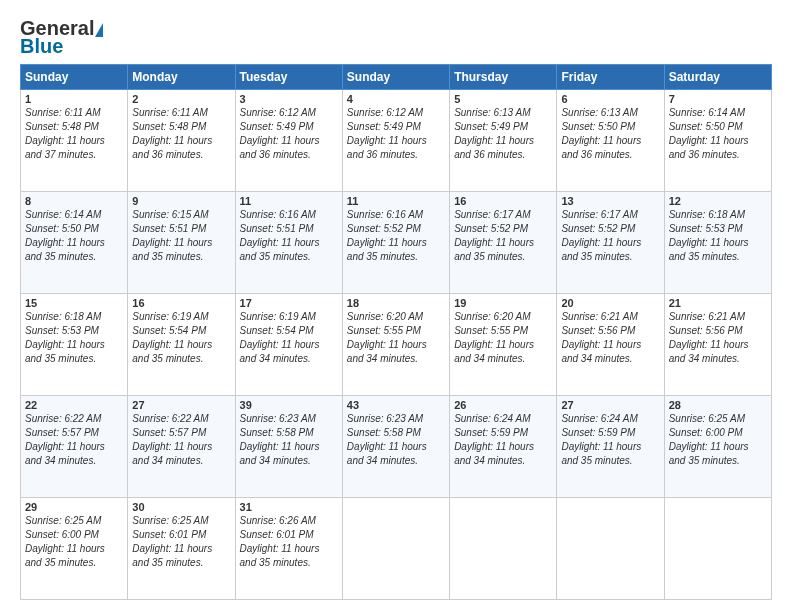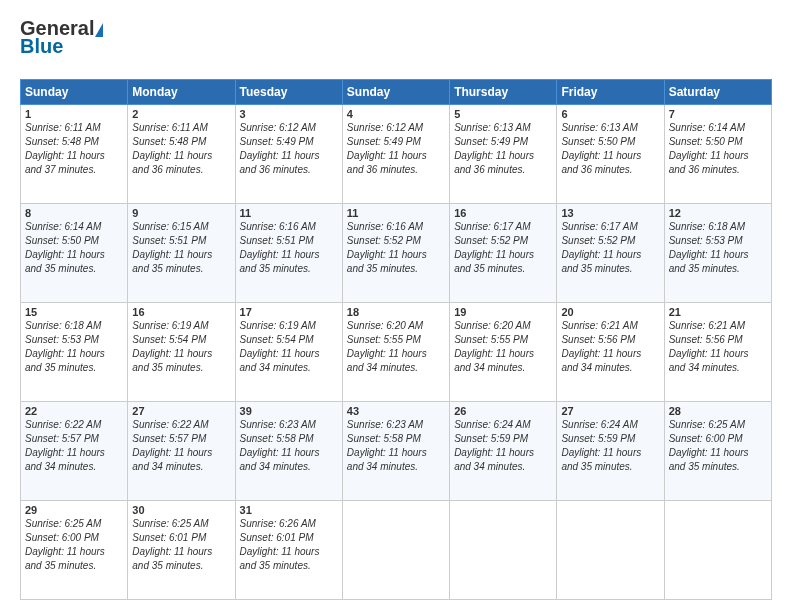--- a/index.html
+++ b/index.html
@@ -14,21 +14,21 @@
       width: 792px;
       height: 612px;
       padding: 18px 20px 12px 20px;
       display: flex;
       flex-direction: column;
     }
     .header {
       display: flex;
       align-items: flex-start;
       justify-content: space-between;
-      margin-bottom: 23px;
+      margin-bottom: 8px;
     }
     .logo {
       display: flex;
       flex-direction: column;
       align-items: flex-start;
     }
     .title-block {
       text-align: right;
     }
     .month-title {

